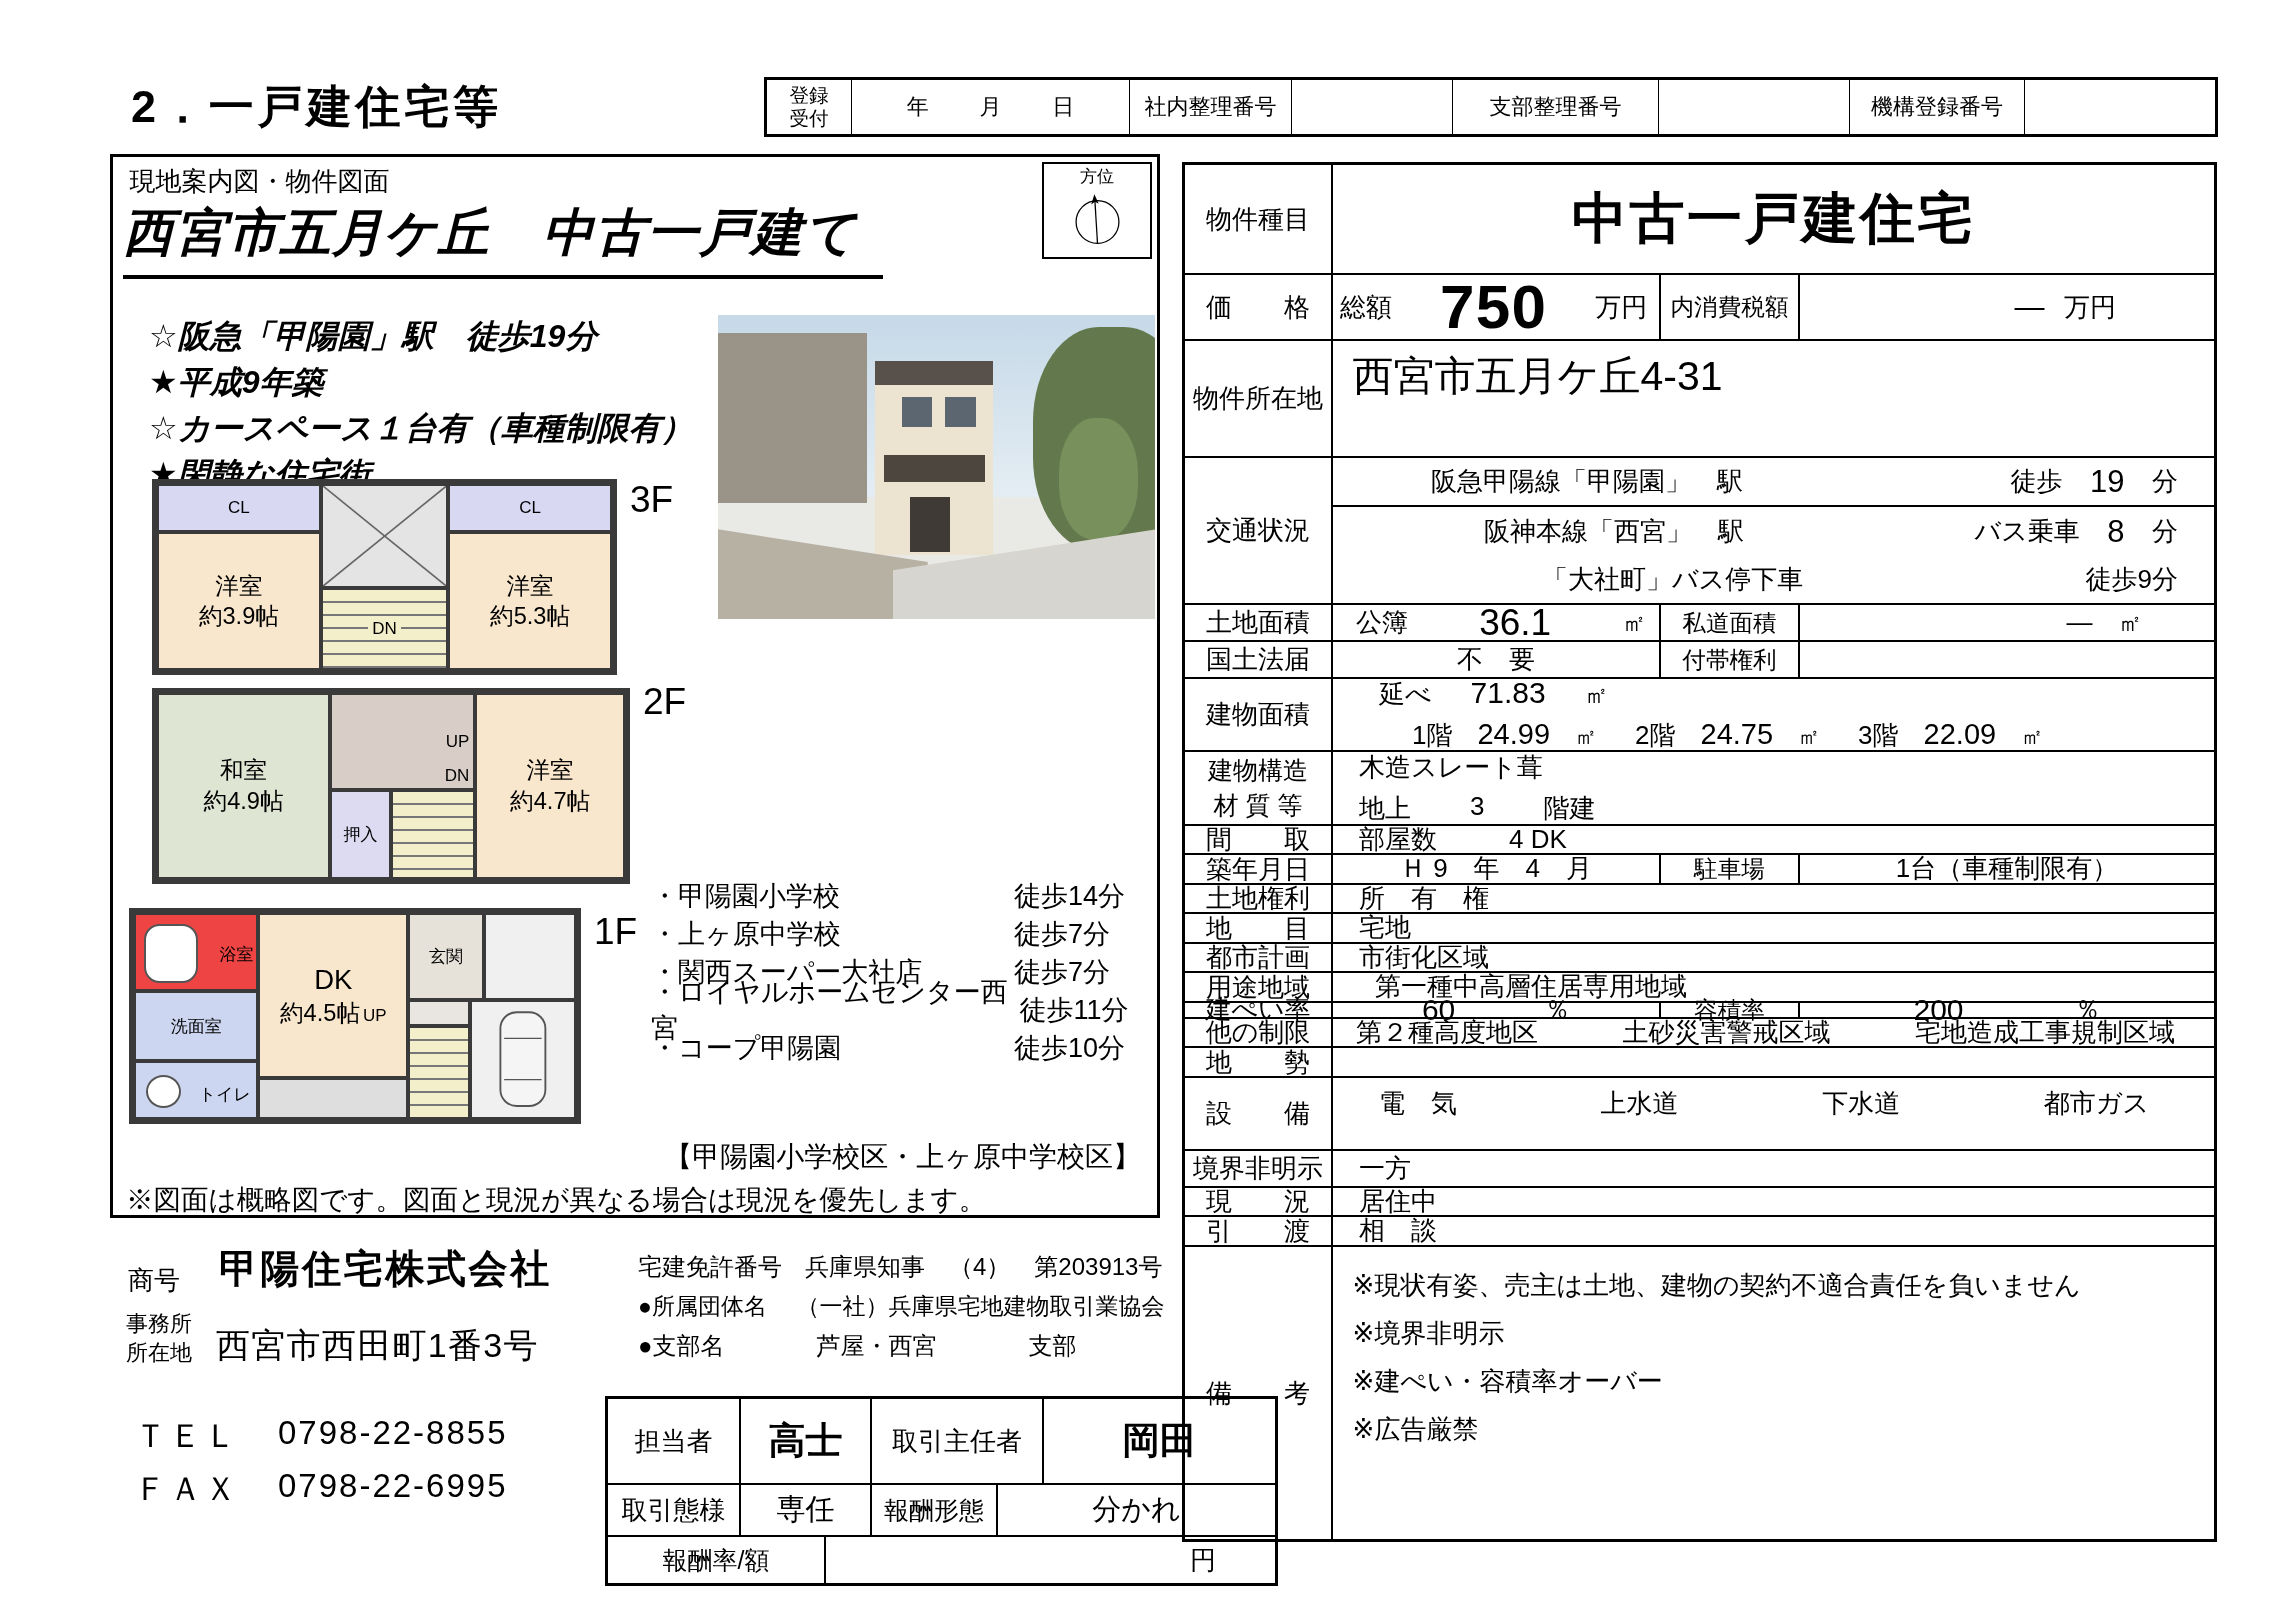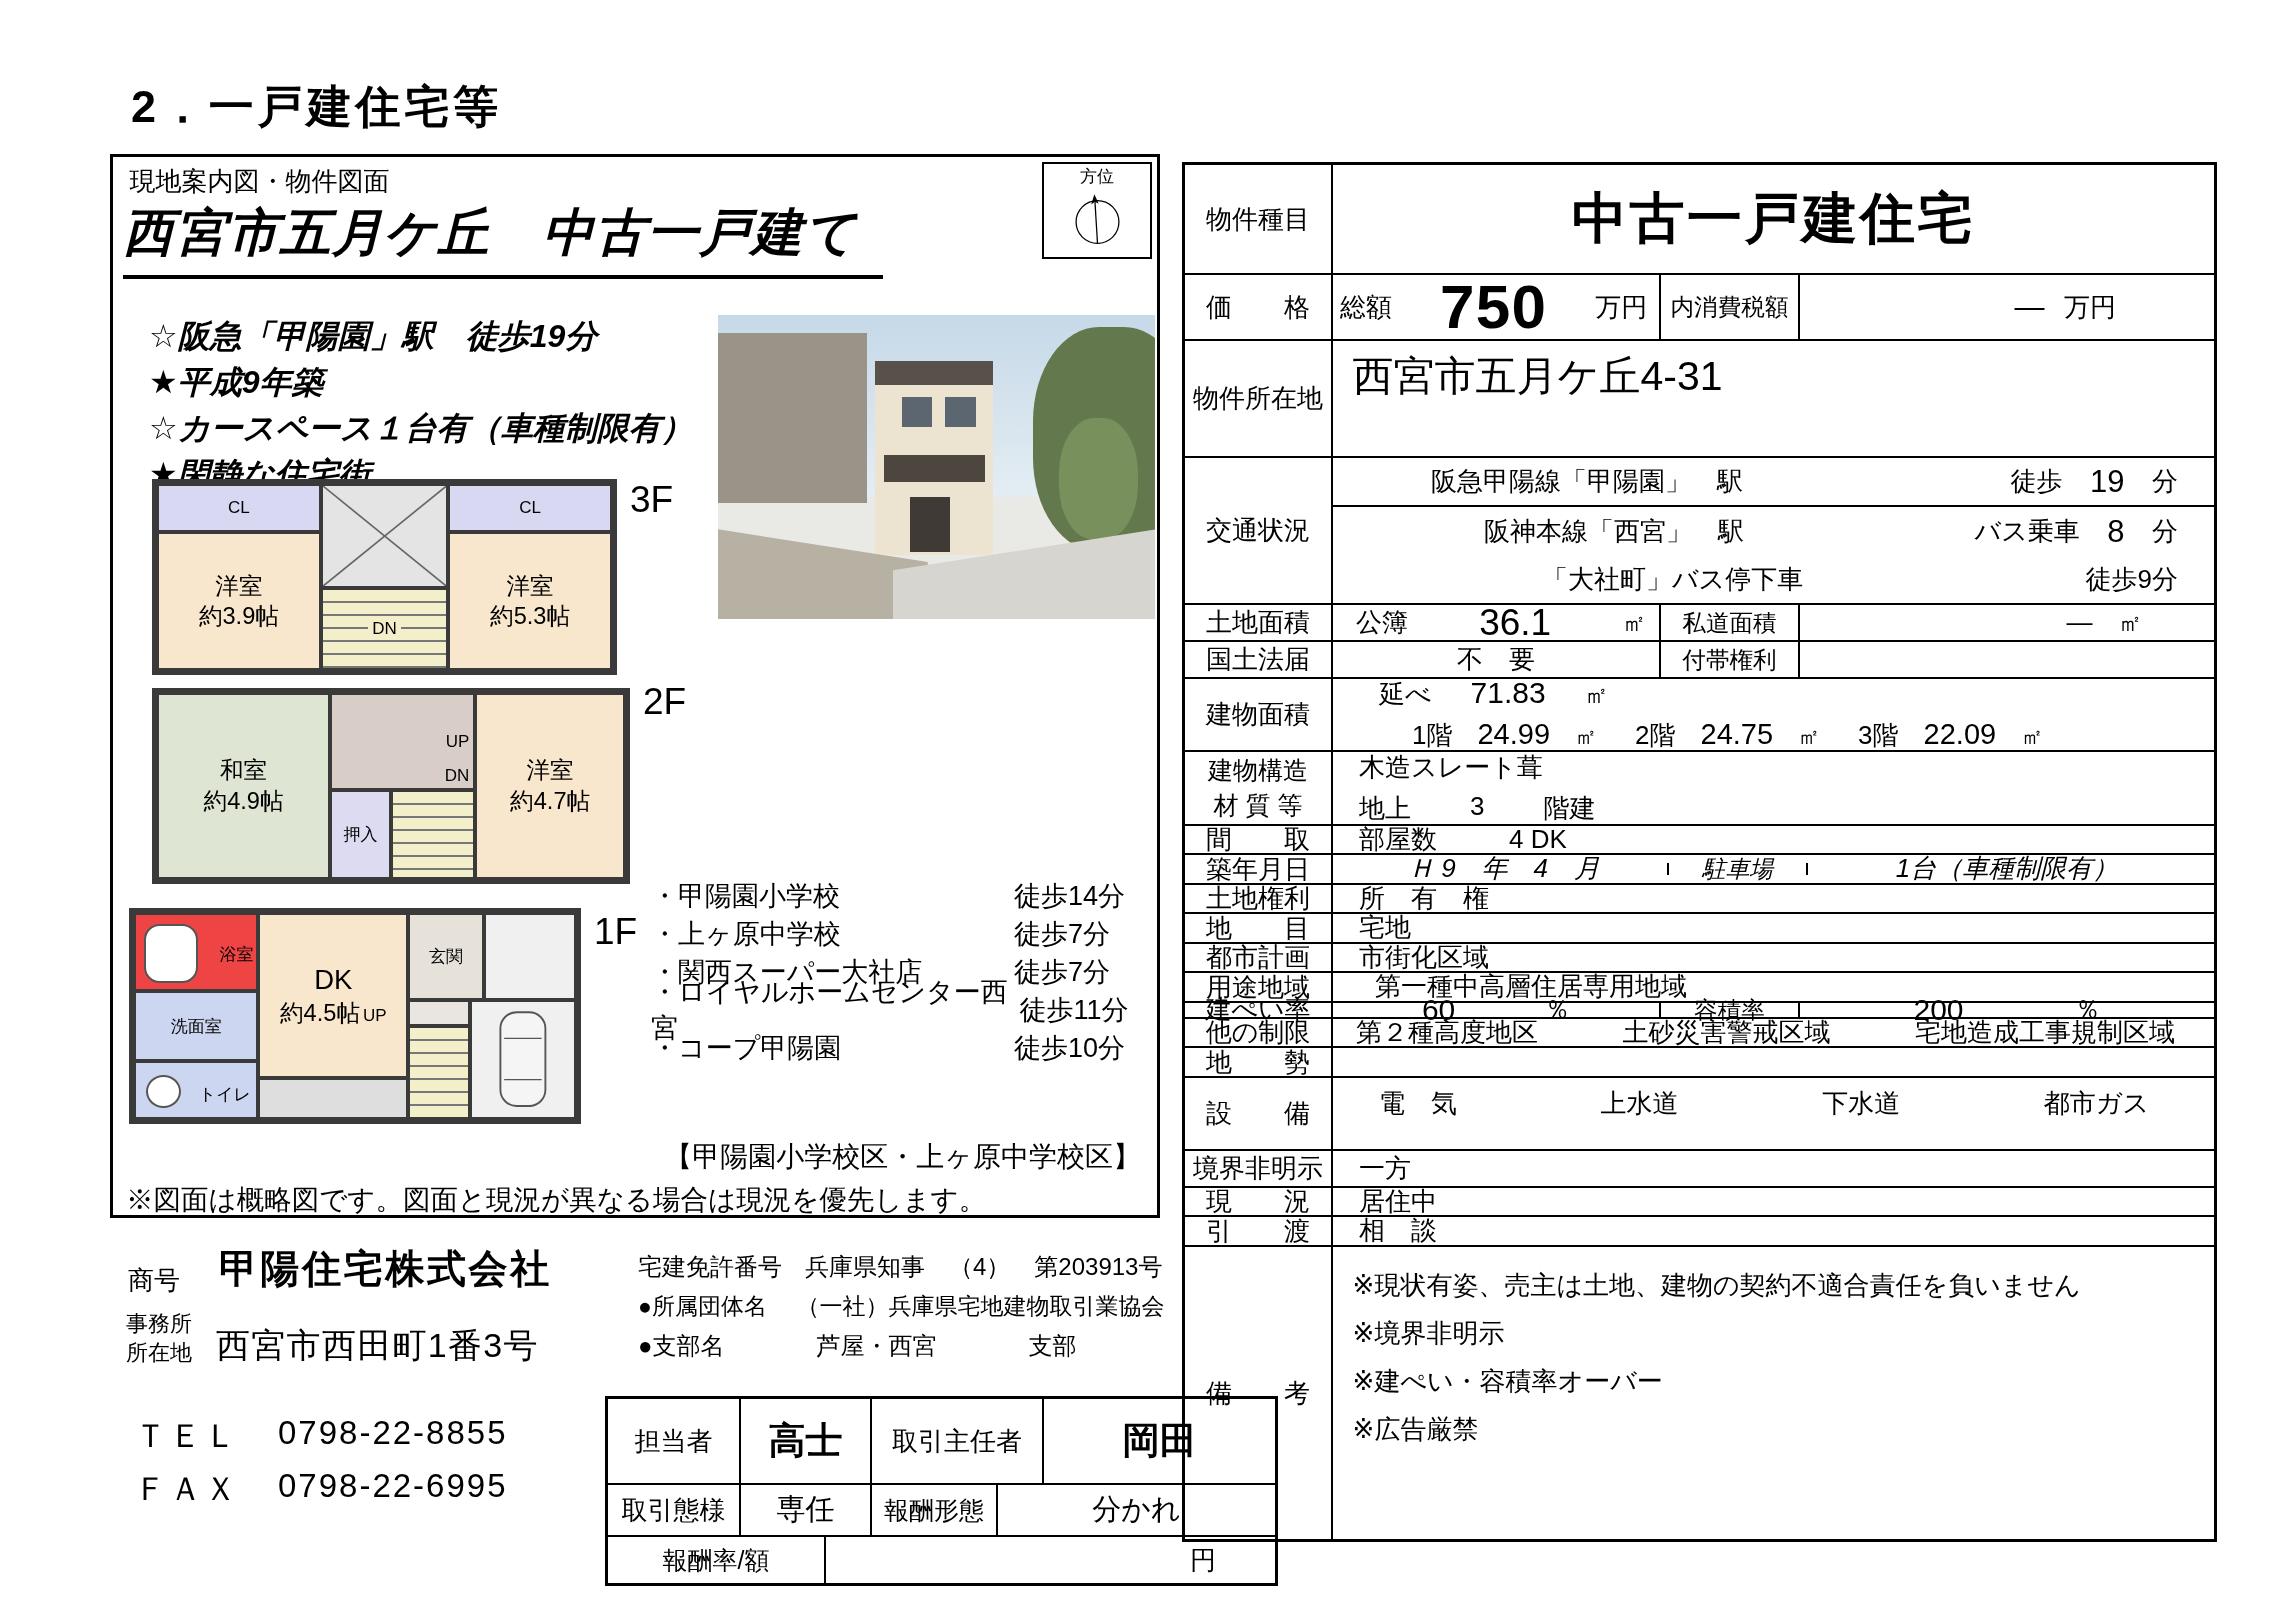--- a/index.html
+++ b/index.html
@@ -81,20 +81,34 @@
   .tnum{font-size:31px;}
   .remarks{line-height:48px;padding:14.4px 0 0 19.6px;font-size:26px;}
 </style>
 </head>
 <body>
 
 <div class="page">
 
   <div class="heading">2．一戸建住宅等</div>
 
+  <div class="regbar">
+    <div class="regcell reg-receipt">登録受付</div>
+    <div class="regcell reg-date">
+      <span>年</span>
+      <span>月</span>
+      <span>日</span>
+    </div>
+    <div class="regcell" style="width:162px;">社内整理番号</div>
+    <div class="regcell" style="width:161px;"></div>
+    <div class="regcell" style="width:206px;">支部整理番号</div>
+    <div class="regcell" style="width:191px;"></div>
+    <div class="regcell" style="width:175px;">機構登録番号</div>
+    <div class="regcell" style="flex:1;"></div>
+  </div>
 
   <div class="lpanel">
     <div class="caption">現地案内図・物件図面</div>
     <div class="main-title">西宮市五月ケ丘　中古一戸建て</div>
 
     <div class="compass">
       <div class="compass-label">方位</div>
       <svg class="compass-svg" viewBox="0 0 100 100">
         <circle cx="50" cy="54" r="34" fill="none" stroke="#000" stroke-width="2"></circle>
         <line x1="50" y1="88" x2="46" y2="22" stroke="#000" stroke-width="2"></line>
@@ -405,21 +419,21 @@
     <div class="trow" style="height:29px;">
       <div class="tl">間　　取</div>
       <div class="tc" style="gap:72px;padding-left:26px;">
         <span>部屋数</span>
         <span>4 DK</span>
       </div>
     </div>
 
     <div class="trow" style="height:29.5px;">
       <div class="tl">築年月日</div>
-      <div class="tc" style="padding:8px;font-style:italic;">
+      <div class="tc" style="padding:0;">
         <div class="c1" style="justify-content:center;">
             <span>Ｈ 9　年　4　月</span>
           </div>
         <div class="cm">駐車場</div>
         <div class="cr" style="justify-content:center;">
             <span>1台（車種制限有）</span>
           </div>
       </div>
     </div>
 

